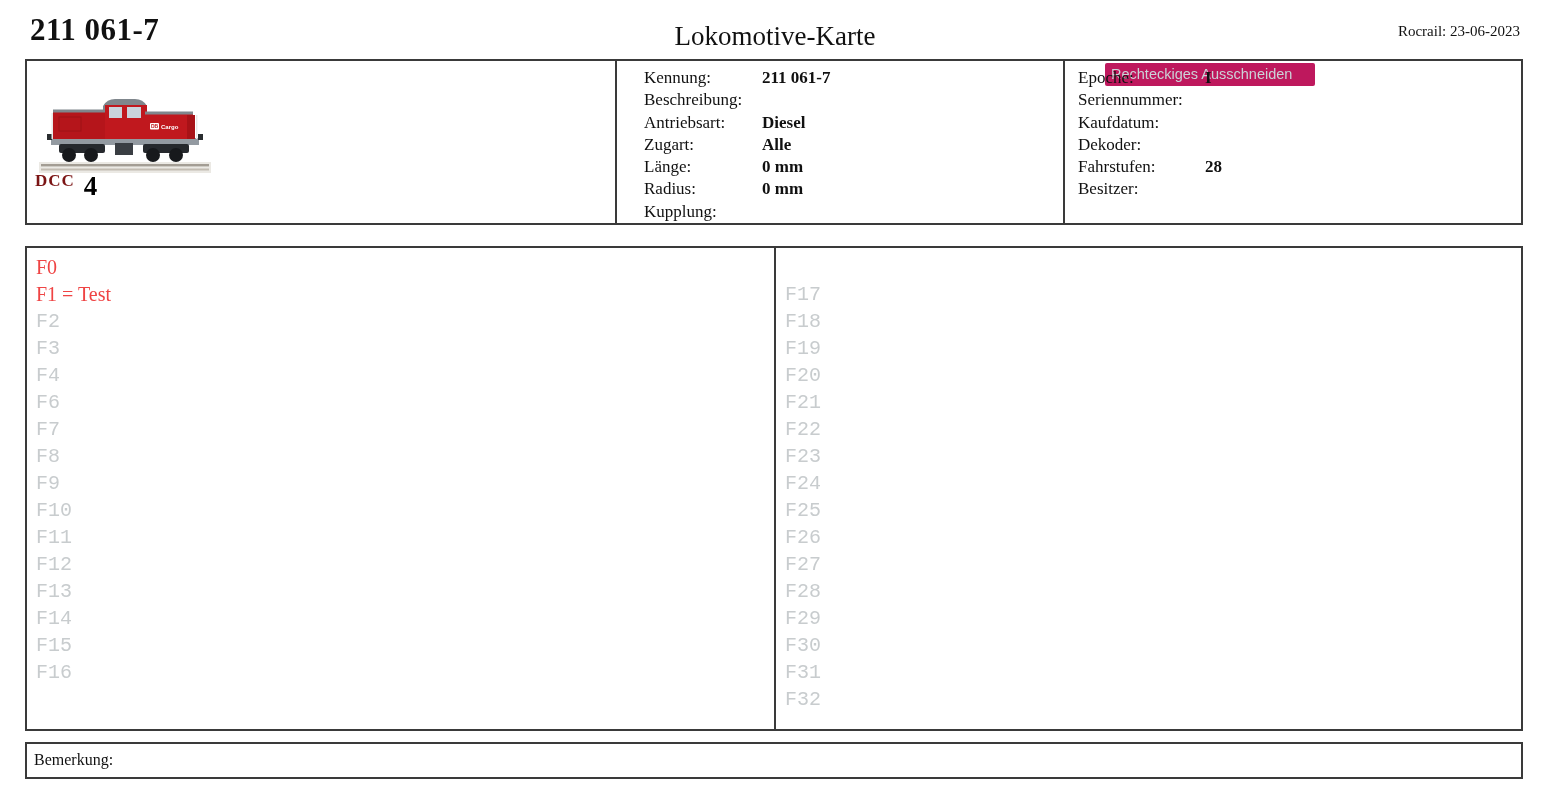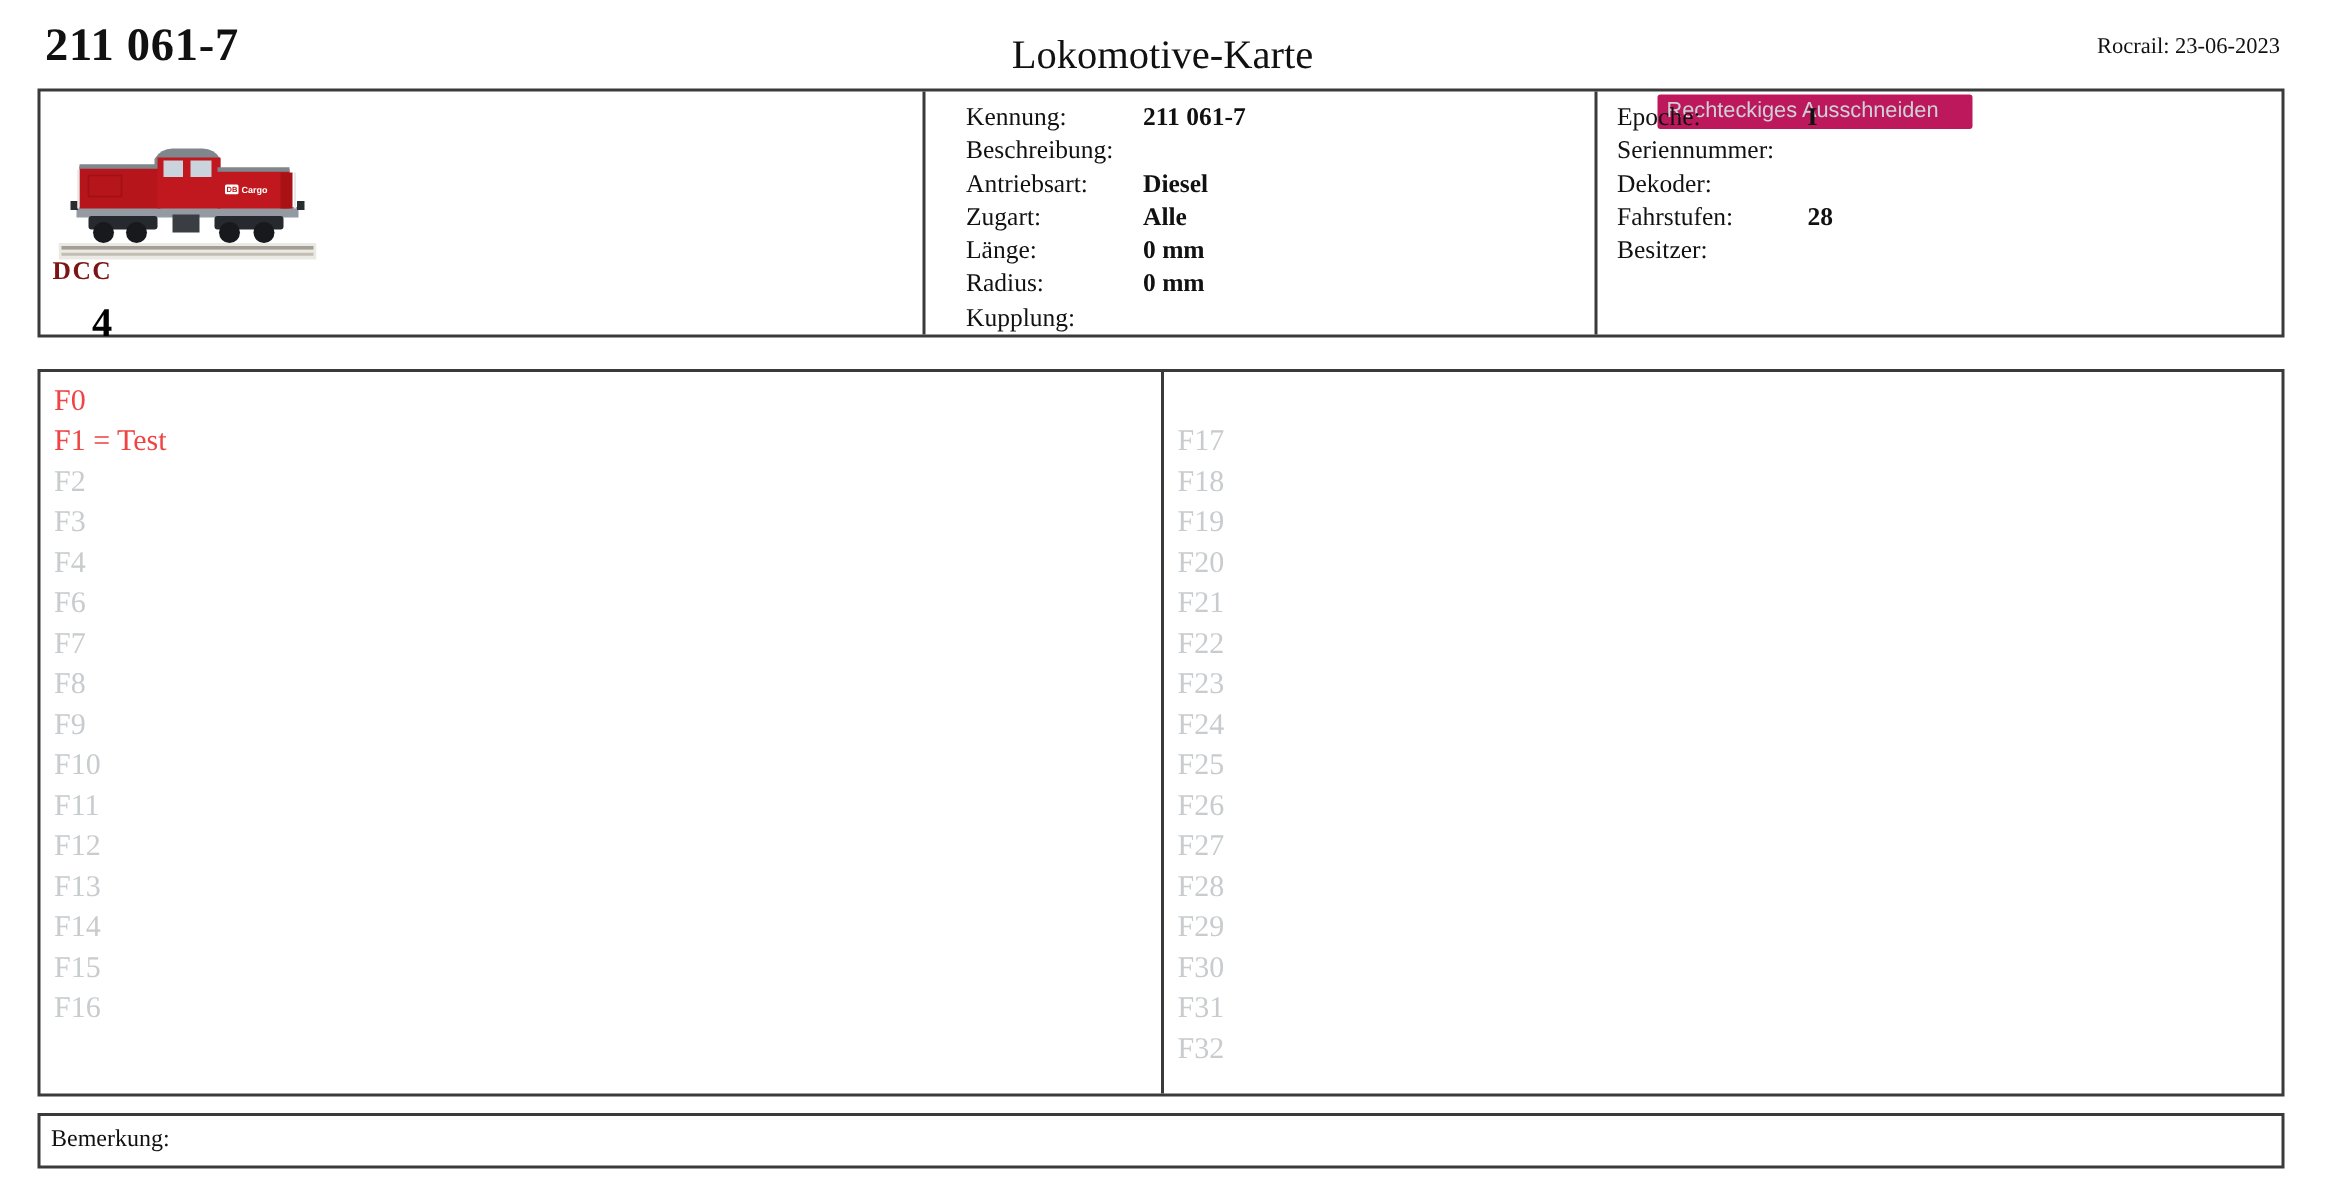--- a/index.html
+++ b/index.html
@@ -27,35 +27,35 @@
   .cell-mid .ilabel{width:118px;}
   .cell-right .ilabel{width:127px;}
   .ival{font-weight:bold;}
   .snip-ghost{
     position:absolute;left:40px;top:2px;width:204px;height:23px;z-index:0;
     background:#be185d;border-radius:2px;padding-left:6px;line-height:23px;
     font-family:"Liberation Sans","DejaVu Sans",sans-serif;font-size:14.5px;
     color:#ccd2d8;white-space:nowrap;overflow:hidden;
   }
   .loco-svg{position:absolute;left:12px;top:18px;}
-  .dcc-line{position:absolute;left:8px;top:110px;display:flex;align-items:flex-end;gap:9px;flex-direction:column;}
+  .dcc-line{position:absolute;left:8px;top:110px;display:flex;align-items:flex-start;gap:9px;}
   .dcc-proto{font-weight:bold;font-size:17px;letter-spacing:1px;}
   .dcc-addr{font-weight:bold;font-size:27px;color:#000;}
 
   
   .func-box{
     position:absolute;left:25px;top:246px;width:1498px;height:485px;
     border:2px solid #3a3a3a;box-sizing:border-box;
   }
   .fcol{position:absolute;top:0;bottom:0;box-sizing:border-box;padding:6px 0 0 9px;}
   .fcol-left{left:0;width:747px;}
   .fcol-right{left:747px;right:0;border-left:2px solid #3a3a3a;}
   .frow{font-size:20px;line-height:27px;white-space:nowrap;min-height:27px;}
   .frow.on{color:#ef4444;}
-  .frow.off{color:#c8ccce;}
+  .frow.off{color:#c8ccce;font-family:Liberation Mono, monospace;}
 
   
   .notes-box{
     position:absolute;left:25px;top:742px;width:1498px;height:37px;
     border:2px solid #3a3a3a;box-sizing:border-box;
     font-size:16px;line-height:32px;padding-left:7px;
   }
 </style>
 </head>
 <body>
@@ -124,20 +124,21 @@
         <div class="irow"><span class="ilabel">Zugart:</span><span class="ival">Alle</span></div>
         <div class="irow"><span class="ilabel">Länge:</span><span class="ival">0 mm</span></div>
         <div class="irow"><span class="ilabel">Radius:</span><span class="ival">0 mm</span></div>
         <div class="irow"><span class="ilabel">Kupplung:</span><span class="ival"></span></div>
       </div>
 
     <div class="cell cell-right">
       <div class="snip-ghost">Rechteckiges Ausschneiden</div>
     <div class="irow"><span class="ilabel">Epoche:</span><span class="ival">I</span></div>
         <div class="irow"><span class="ilabel">Seriennummer:</span><span class="ival"></span></div>
+        <div class="irow"><span class="ilabel">Kaufdatum:</span><span class="ival"></span></div>
         <div class="irow"><span class="ilabel">Dekoder:</span><span class="ival"></span></div>
         <div class="irow"><span class="ilabel">Fahrstufen:</span><span class="ival">28</span></div>
         <div class="irow"><span class="ilabel">Besitzer:</span><span class="ival"></span></div>
       </div>
   </div>
 
   <div class="func-box">
     <div class="fcol fcol-left">
         <div class="frow on">F0</div>
         <div class="frow on">F1 = Test</div>

